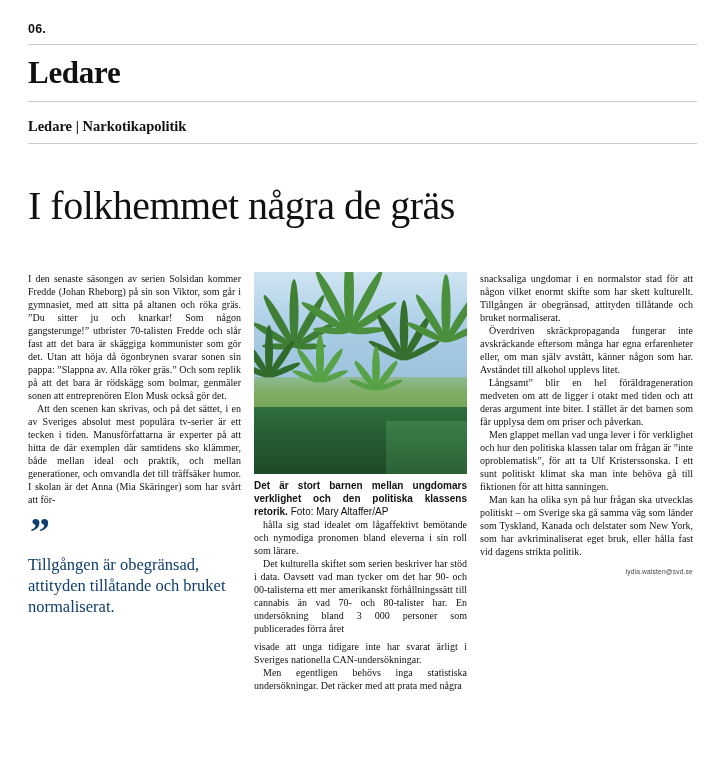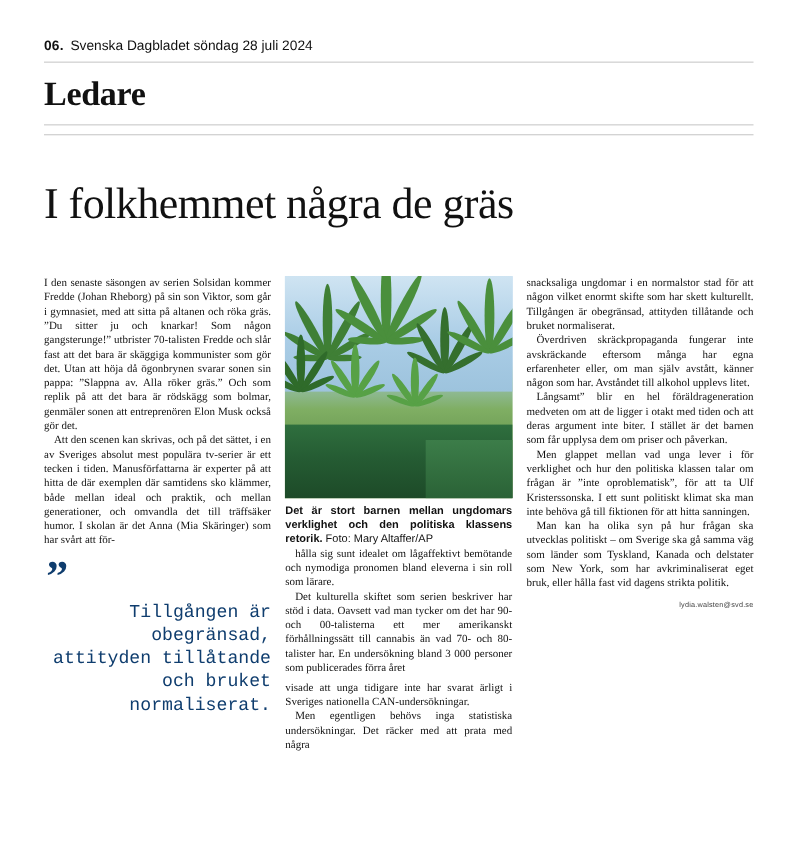--- a/index.html
+++ b/index.html
@@ -11,21 +11,21 @@
     width: 725px;
     height: 775px;
     font-family: "Liberation Serif", serif;
     color: #111111;
     position: relative;
     overflow: hidden;
   }
   .page {
     width: 725px;
     height: 616px;
-    padding: 12px;
+    padding: 0;
     box-sizing: border-box;
     position: relative;
   }
 
   
   .masthead {
     display: flex;
     align-items: baseline;
     gap: 6px;
     padding: 22px 28px 0 28px;
@@ -162,25 +162,25 @@
     line-height: 0.6;
     color: #0f3d6e;
     font-weight: bold;
     display: block;
     margin-bottom: 10px;
     text-align: left;
     padding-left: 2px;
     letter-spacing: -3px;
   }
   .pullquote .qtext {
-    font-family: Liberation Mono, monospace;
+    font-family: Liberation Serif, serif;
     font-size: 16.5px;
     line-height: 1.28;
     color: #0f3d6e;
-    text-align: right;
+    text-align: left;
   }
 
   
   .signature {
     margin-top: 10px;
     text-align: right;
   }
   .signature .name {
     font-family: "Liberation Serif", serif;
     font-size: 12.5px;
@@ -195,27 +195,31 @@
 
   .mini-gap { height: 5px; }
 </style>
 </head>
 <body>
 
 <div class="page">
 
   <div class="masthead">
     <span class="folio">06.</span>
-    <span class="pubinfo">Svenska Dagbladet söndag 28 juli 2024</span>
   </div>
   <div class="rule-top"></div>
 
   <div class="section-title">Ledare</div>
   <div class="rule-under-section"></div>
 
+  <div class="kicker">
+    <span>Ledare</span>
+    <span class="sep">|</span>
+    <span>Narkotikapolitik</span>
+  </div>
   <div class="rule-under-kicker"></div>
 
   <h1 class="headline">I folkhemmet några de gräs</h1>
 
   <div class="columns">
 
     <div class="col">
       <p class="noindent">I den senaste säsongen av serien Solsidan kommer Fredde (Johan Rheborg) på sin son Viktor, som går i gymnasiet, med att sitta på altanen och röka gräs. ”Du sitter ju och knarkar! Som någon gangsterunge!” utbrister 70-talisten Fredde och slår fast att det bara är skäggiga kommunister som gör det. Utan att höja då ögonbrynen svarar sonen sin pappa: ”Slappna av. Alla röker gräs.” Och som replik på att det bara är rödskägg som bolmar, genmäler sonen att entreprenören Elon Musk också gör det.</p>
       <p>Att den scenen kan skrivas, och på det sättet, i en av Sveriges absolut mest populära tv-serier är ett tecken i tiden. Manusförfattarna är experter på att hitta de där exemplen där samtidens sko klämmer, både mellan ideal och praktik, och mellan generationer, och omvandla det till träffsäker humor. I skolan är det Anna (Mia Skäringer) som har svårt att för-</p>
 
@@ -290,21 +294,21 @@
               </g>
             </svg>
           </div>
         </div>
       </div>
       <p class="caption">
         <span>Det är stort barnen mellan ungdomars verklighet och den politiska klassens retorik.</span>
         <span class="credit">Foto: Mary Altaffer/AP</span>
       </p>
 
-      <p class="noindent">hålla sig sunt idealet om lågaffektivt bemötande och nymodiga pronomen bland eleverna i sin roll som lärare.</p>
+      <p class="noindent">hålla sig stad idealet om lågaffektivt bemötande och nymodiga pronomen bland eleverna i sin roll som lärare.</p>
       <p>Det kulturella skiftet som serien beskriver har stöd i data. Oavsett vad man tycker om det har 90- och 00-talisterna ett mer amerikanskt förhållningssätt till cannabis än vad 70- och 80-talister har. En undersökning bland 3 000 personer som publicerades förra året</p>
       <div class="mini-gap"></div>
       <p class="noindent">visade att unga tidigare inte har svarat ärligt i Sveriges nationella CAN-undersökningar.</p>
       <p>Men egentligen behövs inga statistiska undersökningar. Det räcker med att prata med några</p>
     </div>
 
     <div class="col">
       <p class="noindent">snacksaliga ungdomar i en normalstor stad för att någon vilket enormt skifte som har skett kulturellt. Tillgången är obegränsad, attityden tillåtande och bruket normaliserat.</p>
       <p>Överdriven skräckpropaganda fungerar inte avskräckande eftersom många har egna erfarenheter eller, om man själv avstått, känner någon som har. Avståndet till alkohol upplevs litet.</p>
       <p>Långsamt” blir en hel föräldrageneration medveten om att de ligger i otakt med tiden och att deras argument inte biter. I stället är det barnen som får upplysa dem om priser och påverkan.</p>

